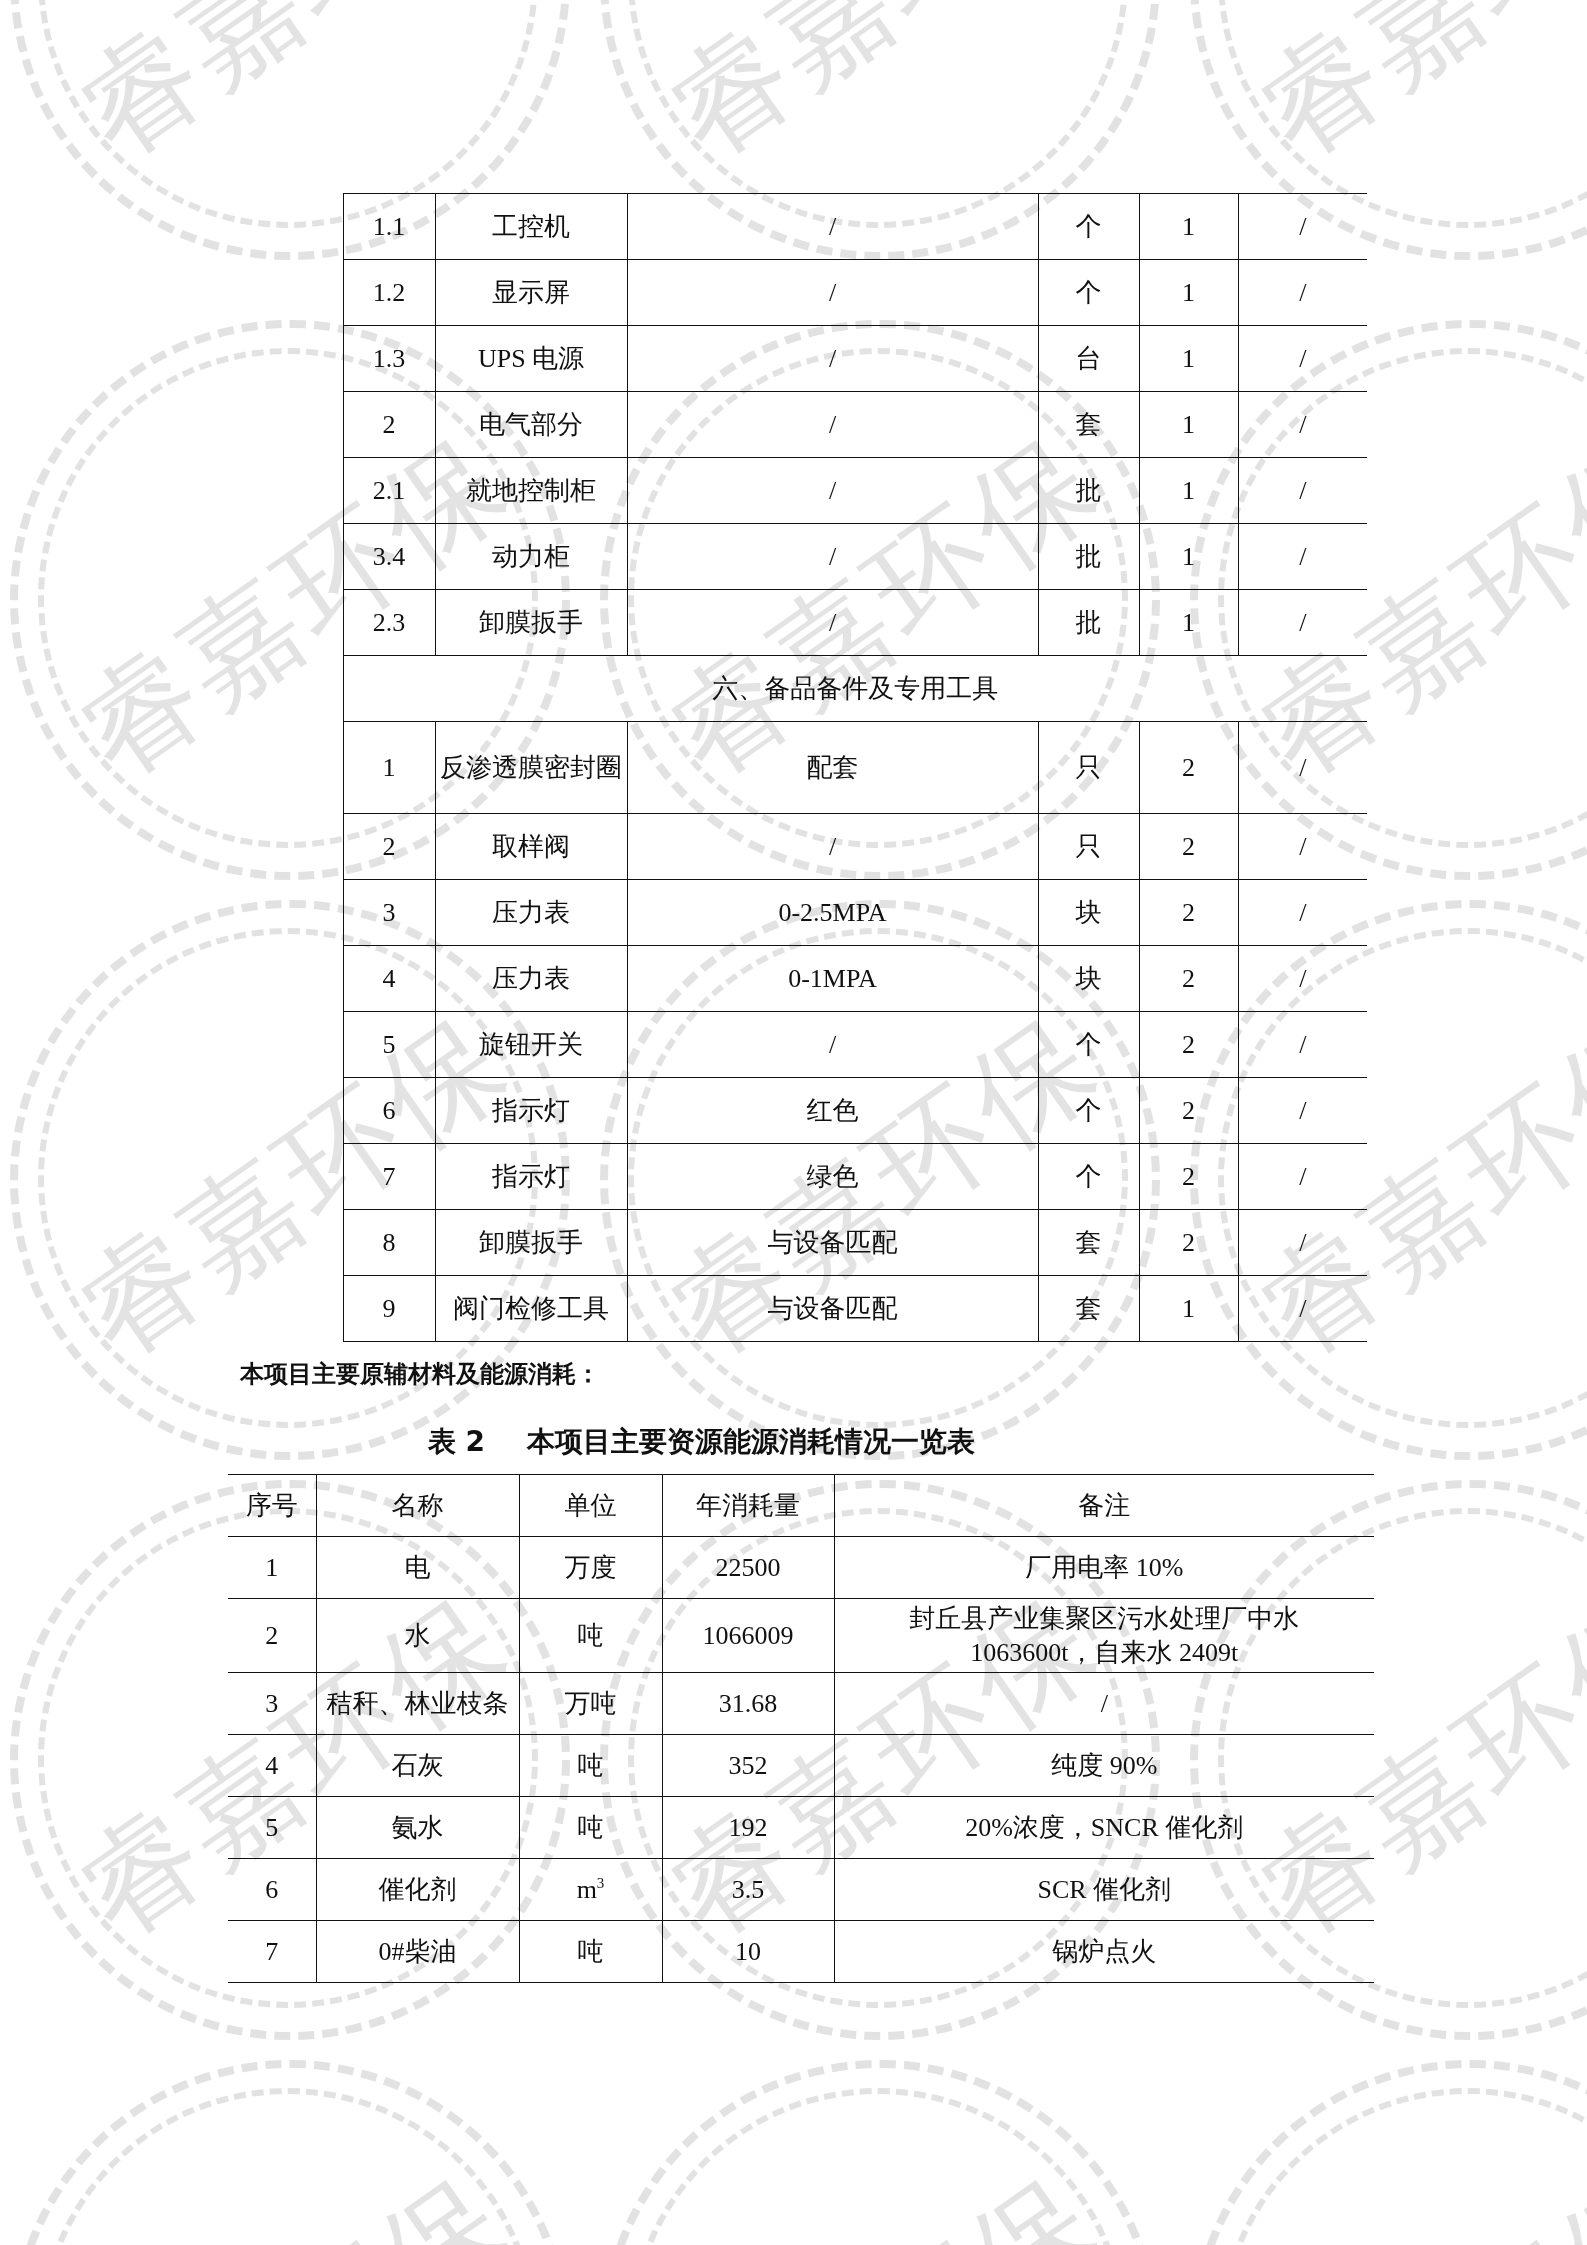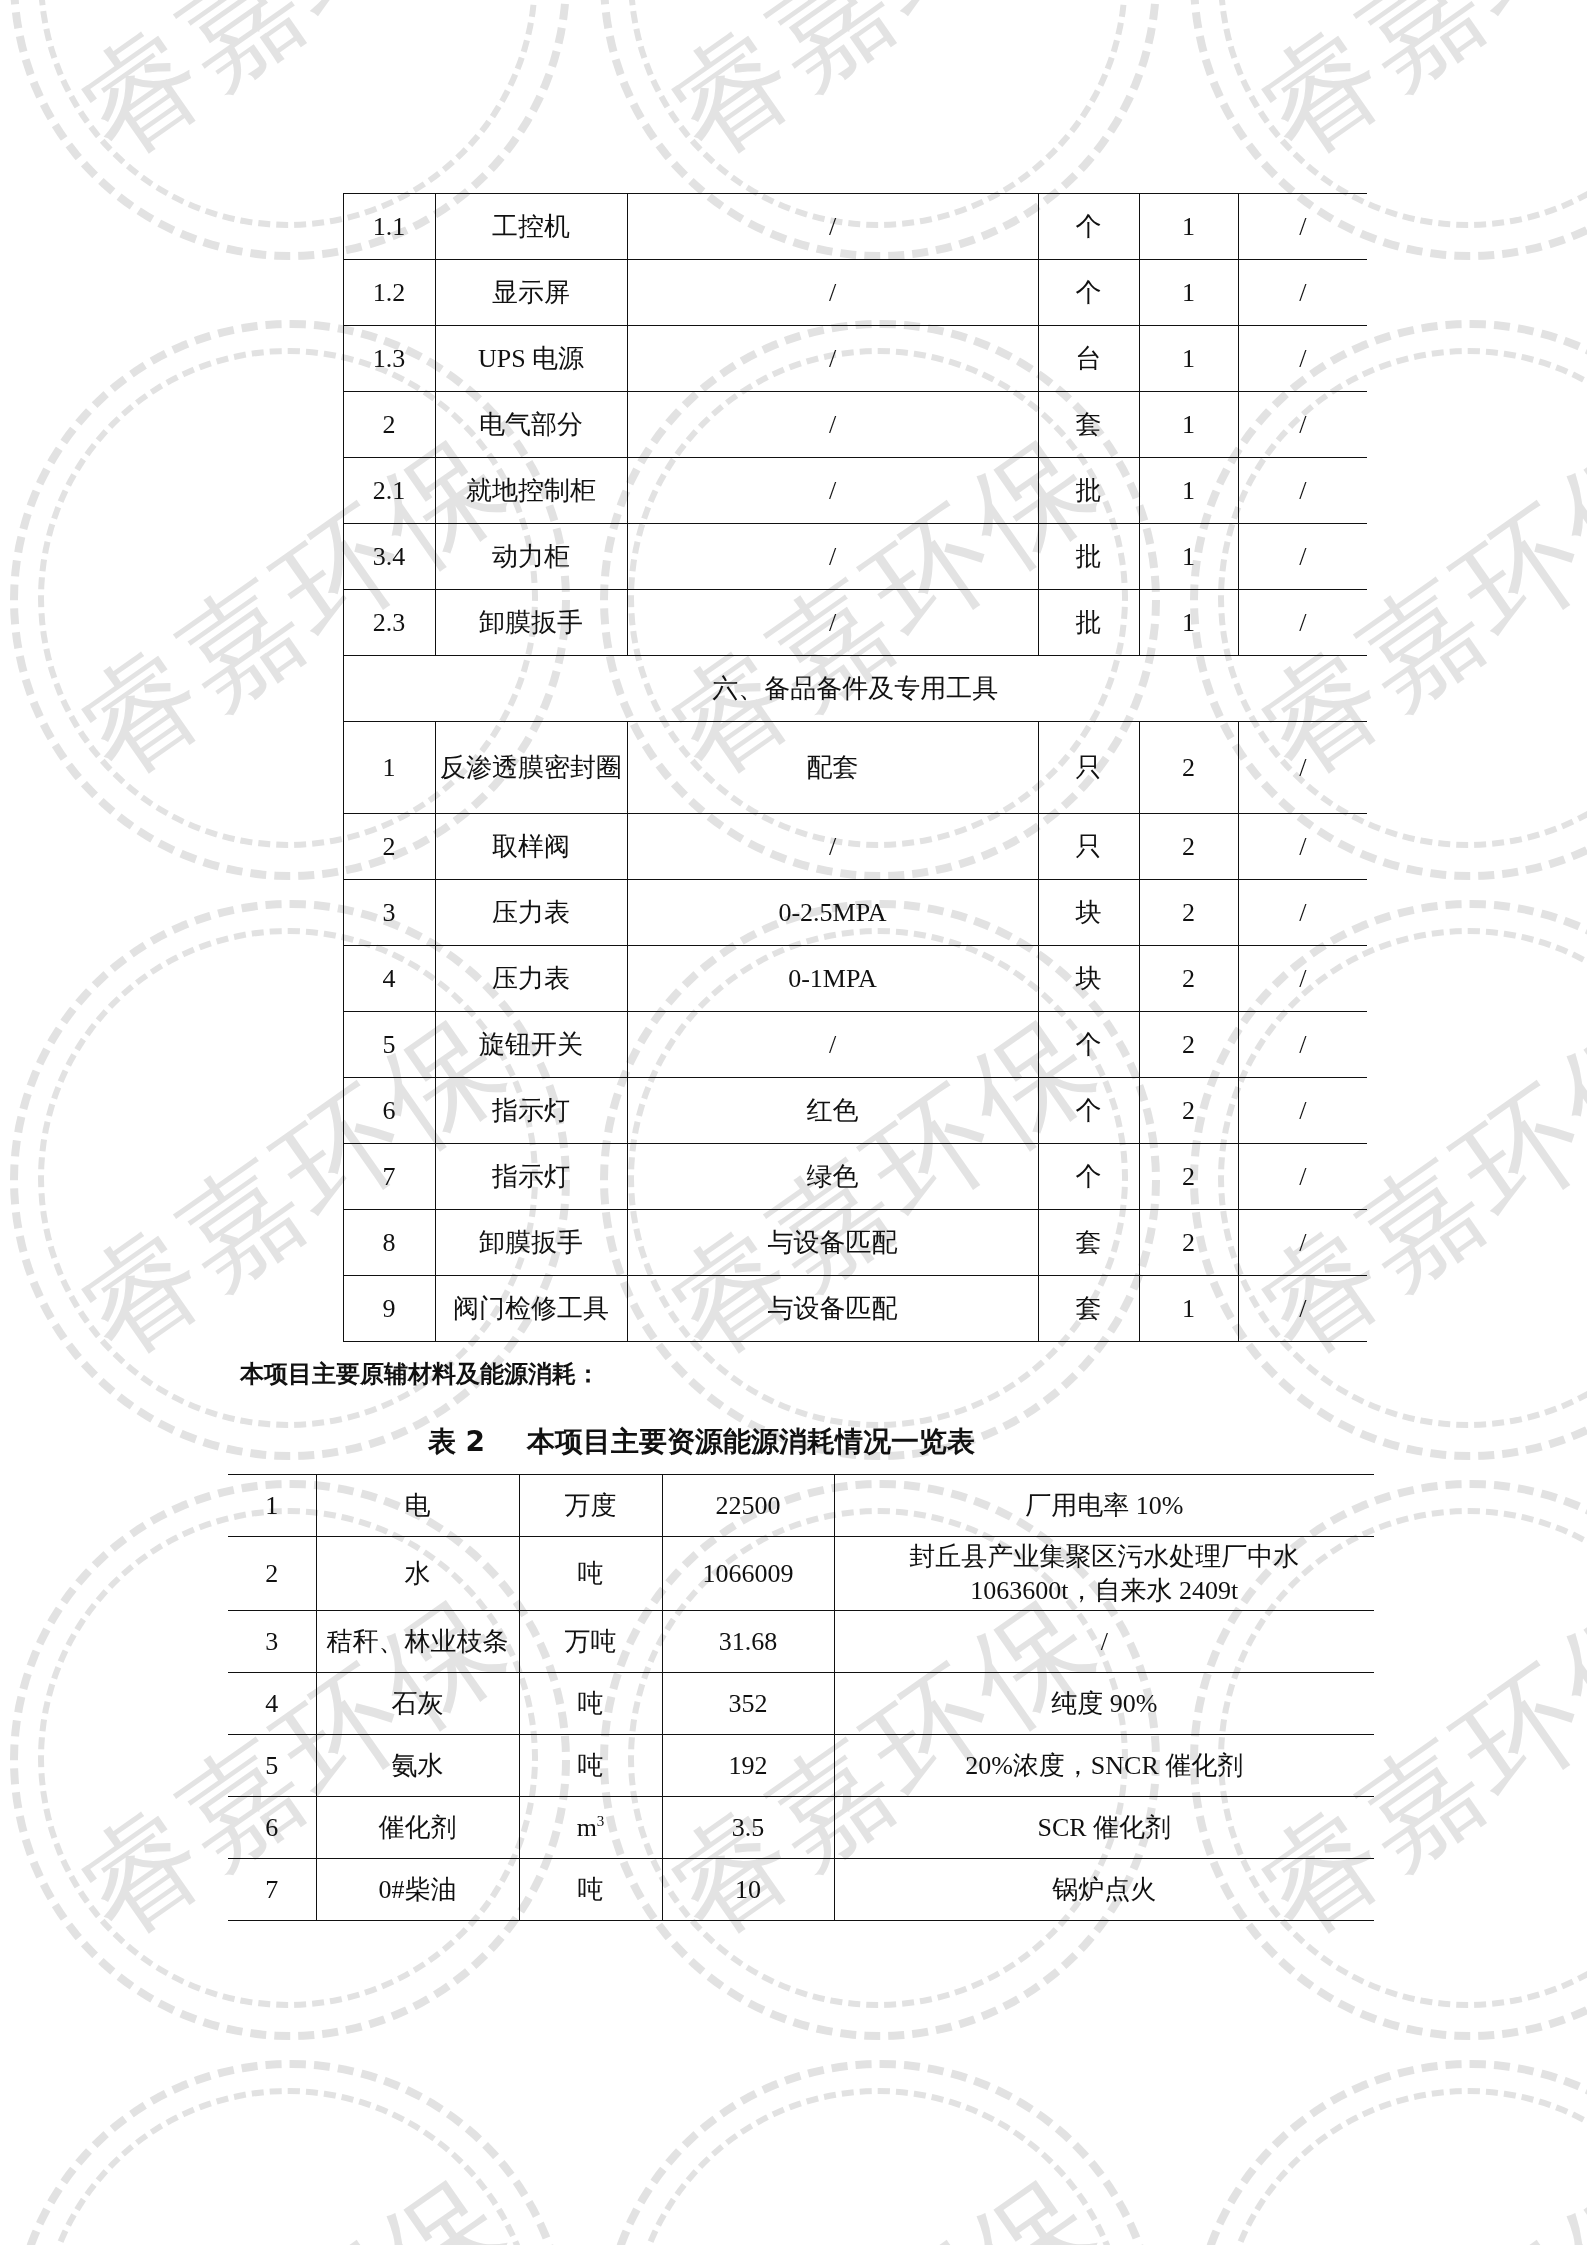--- a/index.html
+++ b/index.html
@@ -297,20 +297,27 @@
 
   <table id="res">
     <colgroup>
       <col style="width:88px">
         <col style="width:203px">
         <col style="width:143px">
       <col style="width:172px">
         <col style="width:540px">
     </colgroup>
     <tbody>
+      <tr class="h">
+        <td>序号</td>
+        <td>名称</td>
+        <td>单位</td>
+        <td>年消耗量</td>
+        <td>备注</td>
+      </tr>
       <tr class="r">
         <td>1</td>
         <td>电</td>
         <td>万度</td>
         <td>22500</td>
         <td>厂用电率 10%</td>
       </tr>
       <tr class="r2">
         <td>2</td>
         <td>水</td>

